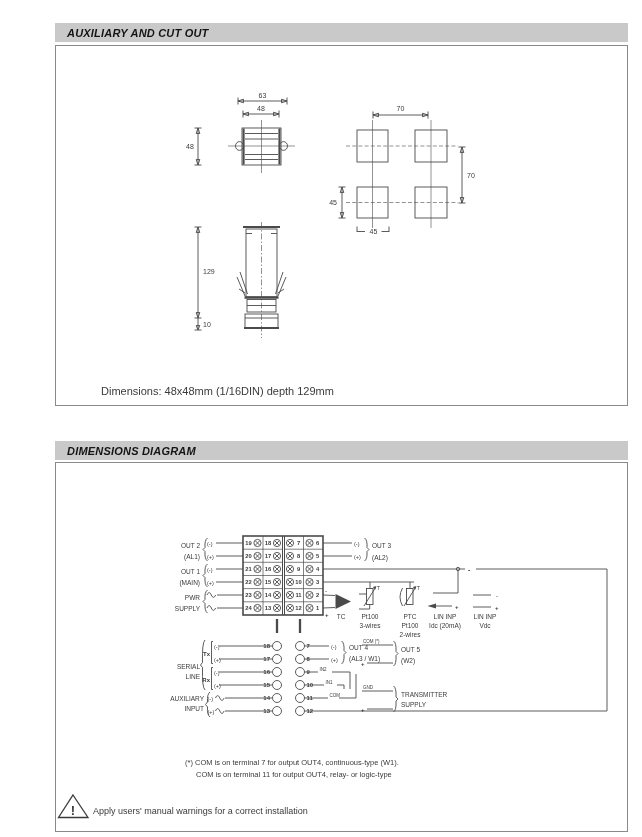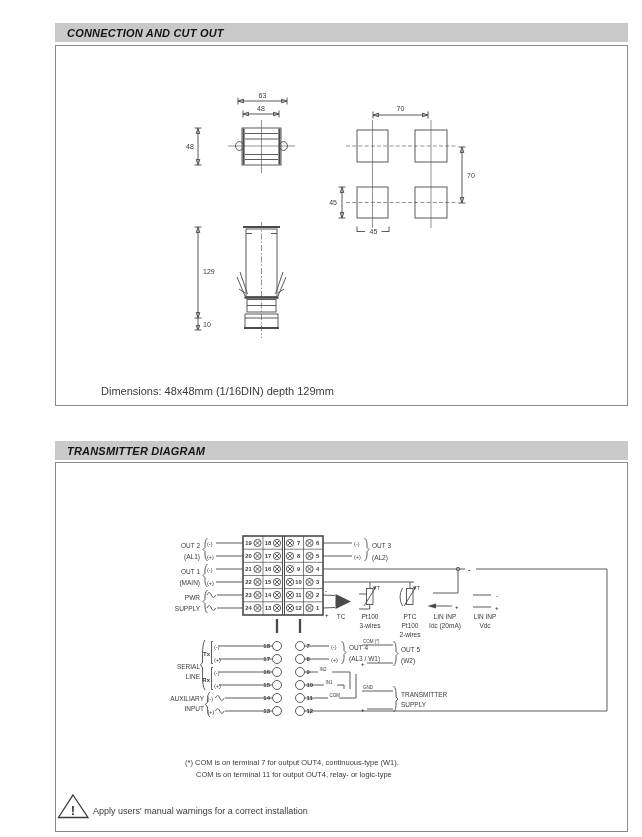--- a/index.html
+++ b/index.html
@@ -14,21 +14,21 @@
   .ln line,.ln path,.ln rect,.ln ellipse,.ln circle,.ln polyline{stroke:#4a4a4a;fill:none;}
   .ar{fill:#4a4a4a;stroke:none;}
   .b{font-weight:bold;}
 </style>
 </head>
 <body>
 
 <div class="page">
 
   <div class="sec-header" style="top:23px;">
-    <span>CONNECTION AND CUT OUT</span>
+    <span>AUXILIARY AND CUT OUT</span>
   </div>
   <div class="box" style="top:45px;height:359px;"></div>
 
   <svg style="left:56px;top:46px;" width="571" height="357" viewBox="0 0 571 357">
 
     <g class="ln" stroke-width="0.9">
 
       <line x1="182" y1="55" x2="231" y2="55"></line>
       <line x1="182" y1="51.5" x2="182" y2="58.5"></line>
         <line x1="231" y1="51.5" x2="231" y2="58.5"></line>
@@ -135,21 +135,21 @@
     <text x="411" y="132" font-size="7">70</text>
     <text x="281" y="159" font-size="7" text-anchor="end">45</text>
     <text x="317.5" y="188" font-size="7" text-anchor="middle">45</text>
     <text x="147" y="228" font-size="7">129</text>
     <text x="147" y="281" font-size="7">10</text>
 
     <text x="45" y="349" font-size="11">Dimensions: 48x48mm (1/16DIN) depth 129mm</text>
   </svg>
 
   <div class="sec-header" style="top:441px;">
-    <span>TRANSMITTER DIAGRAM</span>
+    <span>DIMENSIONS DIAGRAM</span>
   </div>
   <div class="box" style="top:462px;height:368px;"></div>
 
   <svg style="left:56px;top:464px;" width="571" height="365" viewBox="0 0 571 365">
     <defs>
       <g id="screw" stroke="#4a4a4a" fill="none" stroke-width="0.9">
         <circle r="3.6"></circle>
         <path d="M-2.2 -2.2L2.2 2.2M2.2 -2.2L-2.2 2.2"></path>
       </g>
     </defs>

